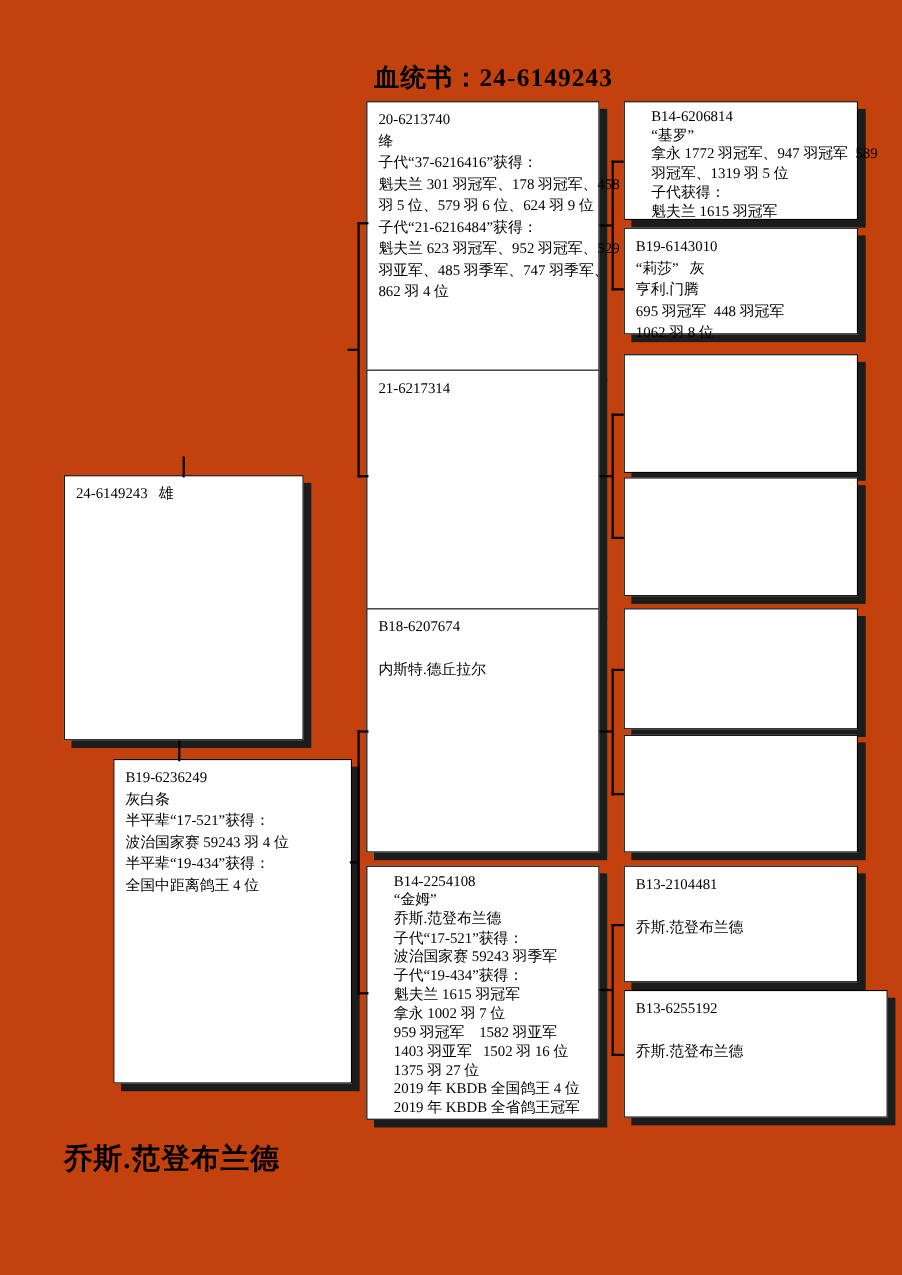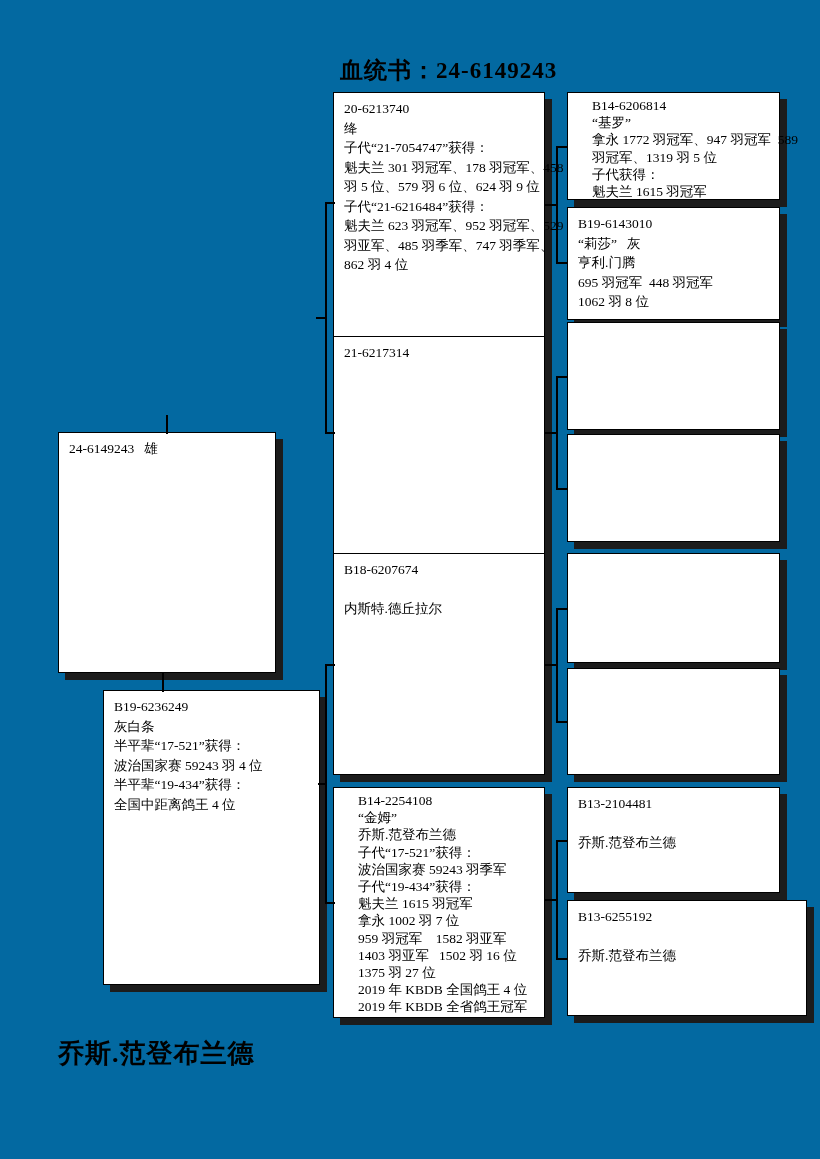--- a/index.html
+++ b/index.html
@@ -1,19 +1,19 @@
 <!DOCTYPE html>
 <html><head>
 <meta charset="utf-8">
 <style>
   html,body{margin:0;padding:0;background:#ffffff;}
   .sheet{
     position:relative;
     width:820px;height:1159px;
-    background:#0369a1;
+    background:#c2410c;
     font-family:"Liberation Serif","DejaVu Serif",serif;
     color:#000;
     overflow:hidden;
   }
   .title{
     position:absolute;left:340px;top:55px;
     font-size:23px;font-weight:bold;letter-spacing:1px;
     white-space:pre;
   }
   .footer-name{
@@ -53,21 +53,21 @@
       <div class="box-line">灰白条</div>
       <div class="box-line">半平辈“17-521”获得：</div>
       <div class="box-line">波治国家赛 59243 羽 4 位</div>
       <div class="box-line">半平辈“19-434”获得：</div>
       <div class="box-line">全国中距离鸽王 4 位</div>
     </div>
 
   <div class="box" style="left:333px;top:92px;width:212px;height:248px">
       <div class="box-line">20-6213740</div>
       <div class="box-line">绛</div>
-      <div class="box-line">子代“21-7054747”获得：</div>
+      <div class="box-line">子代“37-6216416”获得：</div>
       <div class="box-line">魁夫兰 301 羽冠军、178 羽冠军、458</div>
       <div class="box-line">羽 5 位、579 羽 6 位、624 羽 9 位</div>
       <div class="box-line">子代“21-6216484”获得：</div>
       <div class="box-line">魁夫兰 623 羽冠军、952 羽冠军、529</div>
       <div class="box-line">羽亚军、485 羽季军、747 羽季军、</div>
       <div class="box-line">862 羽 4 位</div>
     </div>
   <div class="box" style="left:333px;top:336px;width:212px;height:220px">
       <div class="box-line">21-6217314</div>
     </div>
@@ -93,21 +93,21 @@
     </div>
 
   <div class="box tight" style="left:567px;top:92px;width:213px;height:108px">
       <div class="box-line">B14-6206814</div>
       <div class="box-line">“基罗”</div>
       <div class="box-line">拿永 1772 羽冠军、947 羽冠军  589</div>
       <div class="box-line">羽冠军、1319 羽 5 位</div>
       <div class="box-line">子代获得：</div>
       <div class="box-line">魁夫兰 1615 羽冠军</div>
     </div>
-  <div class="box" style="left:567px;top:207px;width:213px;height:113px">
+  <div class="box" style="left:567px;top:207px;width:213px;height:97px">
       <div class="box-line">B19-6143010</div>
       <div class="box-line">“莉莎”   灰</div>
       <div class="box-line">亨利.门腾</div>
       <div class="box-line">695 羽冠军  448 羽冠军</div>
       <div class="box-line">1062 羽 8 位</div>
     </div>
   <div class="box" style="left:567px;top:322px;width:213px;height:108px"></div>
   <div class="box" style="left:567px;top:434px;width:213px;height:108px"></div>
   <div class="box" style="left:567px;top:553px;width:213px;height:110px"></div>
   <div class="box" style="left:567px;top:668px;width:213px;height:107px"></div>

